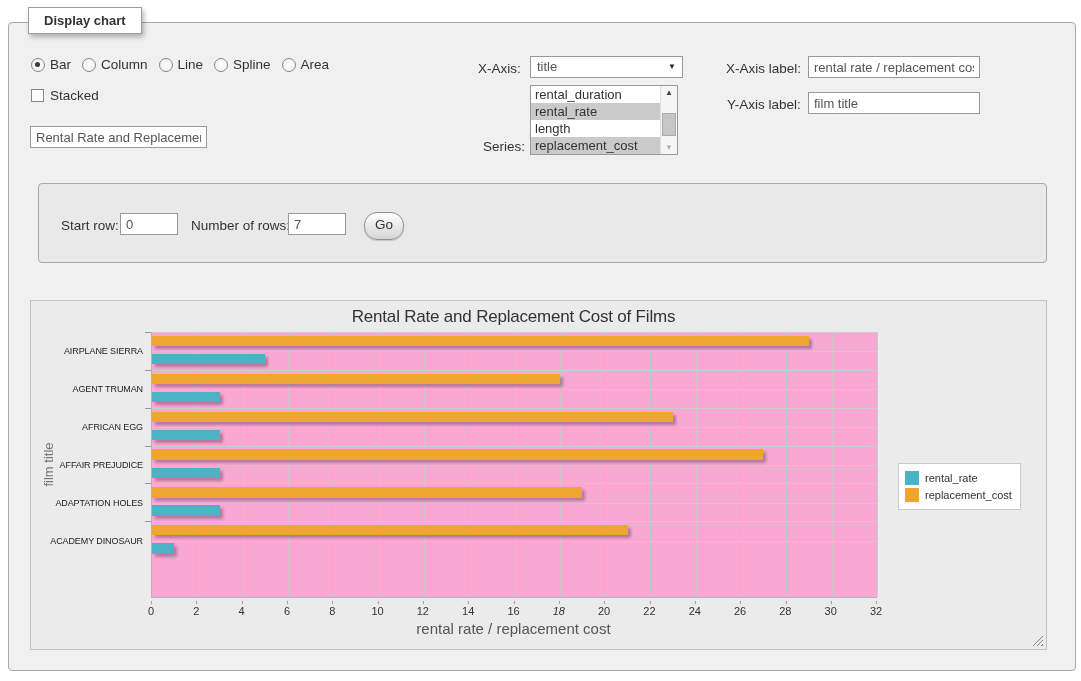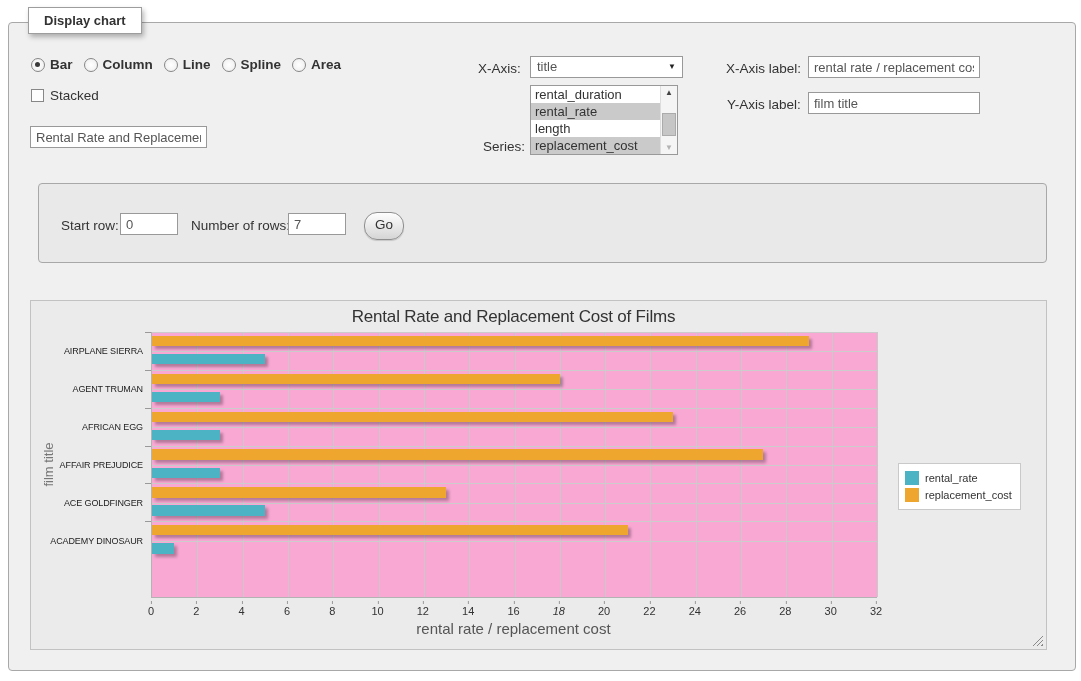--- a/index.html
+++ b/index.html
@@ -9,21 +9,21 @@
   
   .fieldset{position:absolute;left:8px;top:22px;width:1066px;height:647px;
             background:#f0f0f0;border:1px solid #a8a8a8;border-radius:4px;}
   .legend-tab{position:absolute;left:28px;top:7px;z-index:6;background:#fff;
               border:1px solid #9d9d9d;box-shadow:2px 3px 5px rgba(0,0,0,.28);
               padding:5px 15px;font-size:13px;font-weight:bold;color:#333;}
 
   .lbl{position:absolute;font-size:13.5px;color:#333;white-space:nowrap;}
 
   
-  .radio-row{position:absolute;left:31px;top:57px;display:flex;align-items:flex-start;font-weight:bold;}
+  .radio-row{position:absolute;left:31px;top:57px;display:flex;align-items:flex-start;}
   .radio-item{display:flex;align-items:center;margin-right:11px;font-size:13.5px;color:#333;}
   .radio{width:12px;height:12px;border-radius:50%;border:1px solid #878787;
          background:radial-gradient(#ffffff,#ececec);position:relative;margin-right:5px;flex:none;}
   .radio.on::after{content:'';position:absolute;left:3px;top:3px;width:5px;height:5px;
                    border-radius:50%;background:#3a3a3a;}
   .check-row{position:absolute;left:31px;top:88px;display:flex;align-items:center;
              font-size:13.5px;color:#333;}
   .checkbox{width:11px;height:11px;border:1px solid #878787;background:#fdfdfd;
             margin-right:6px;flex:none;}
 
@@ -200,23 +200,23 @@
           <div class="cat-label">AFRICAN EGG</div>
           <div class="bar bar-top" style="width: 71.8438%; background: rgb(239, 166, 47);"></div>
           <div class="bar bar-bottom" style="width: 9.34375%; background: rgb(75, 179, 195);"></div>
         </div>
         <div class="band">
           <div class="cat-label">AFFAIR PREJUDICE</div>
           <div class="bar bar-top" style="width: 84.3438%; background: rgb(239, 166, 47);"></div>
           <div class="bar bar-bottom" style="width: 9.34375%; background: rgb(75, 179, 195);"></div>
         </div>
         <div class="band">
-          <div class="cat-label">ACE GOLDFINGER</div>
-          <div class="bar bar-top" style="width: 40.5938%; background: rgb(239, 166, 47);"></div>
-          <div class="bar bar-bottom" style="width: 15.5938%; background: rgb(75, 179, 195);"></div>
+          <div class="cat-label">ADAPTATION HOLES</div>
+          <div class="bar bar-top" style="width: 59.3437%; background: rgb(239, 166, 47);"></div>
+          <div class="bar bar-bottom" style="width: 9.34375%; background: rgb(75, 179, 195);"></div>
         </div>
         <div class="band">
           <div class="cat-label">ACADEMY DINOSAUR</div>
           <div class="bar bar-top" style="width: 65.5938%; background: rgb(239, 166, 47);"></div>
           <div class="bar bar-bottom" style="width: 3.09375%; background: rgb(75, 179, 195);"></div>
         </div>
       </div>
   </div>
   <div class="xticks">
       <span class="xtick" style="left: 0%;">0</span>

